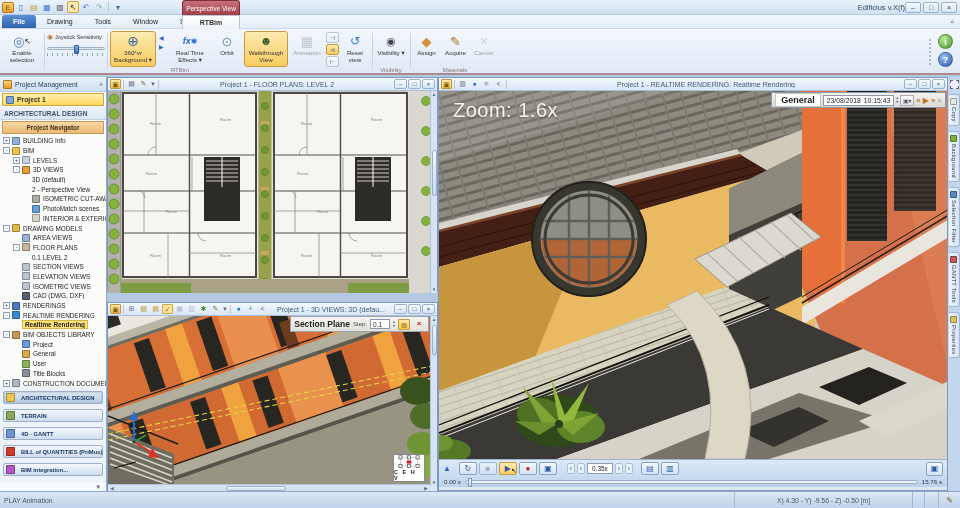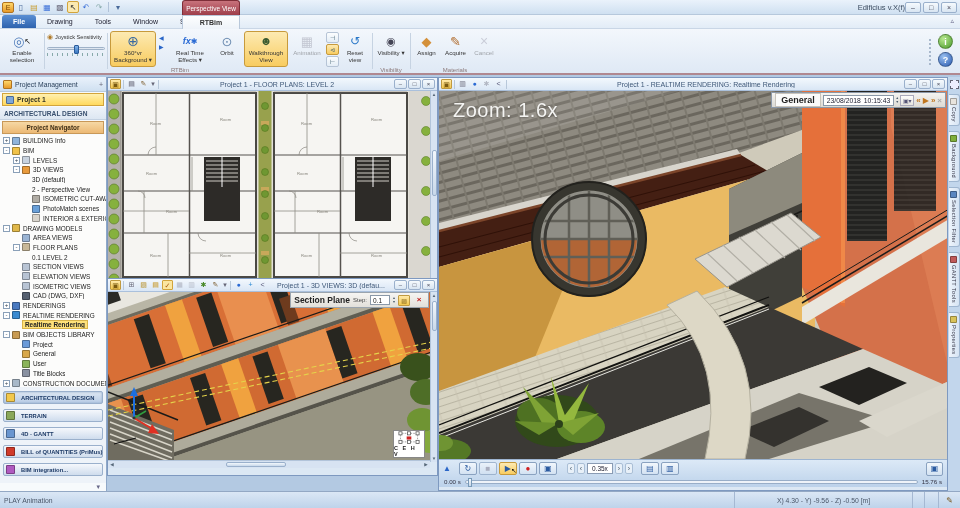--- a/index.html
+++ b/index.html
@@ -586,21 +586,21 @@
           <use href="#blockA" transform="translate(151,0)"></use>
         </svg>
         <div class="vscroll" style="top:0;bottom:0">
           <span class="sa">▲</span>
           <span class="sth" style="height:46px;margin-top:52px"></span>
           <span class="sa" style="margin-top:auto">▼</span>
         </div>
       </div>
     </div>
 
-    <div class="cwin" style="left:107px;top:201px;width:331px;height:198px">
+    <div class="cwin" style="left:107px;top:225px;width:331px;height:198px">
       <div class="wtitle">
         <span class="tico2 gold">▣</span>
         <span class="tsep"></span>
         <span class="tico2">⊞</span>
         <span class="tico2" style="color:#b8912a">▨</span>
         <span class="tico2" style="color:#c89a2a">▤</span>
         <span class="tico2 hl">✓</span>
         <span class="tico2 dim">▦</span>
         <span class="tico2 dim">▥</span>
         <span class="tico2" style="color:#4a8a2a">✱</span>

